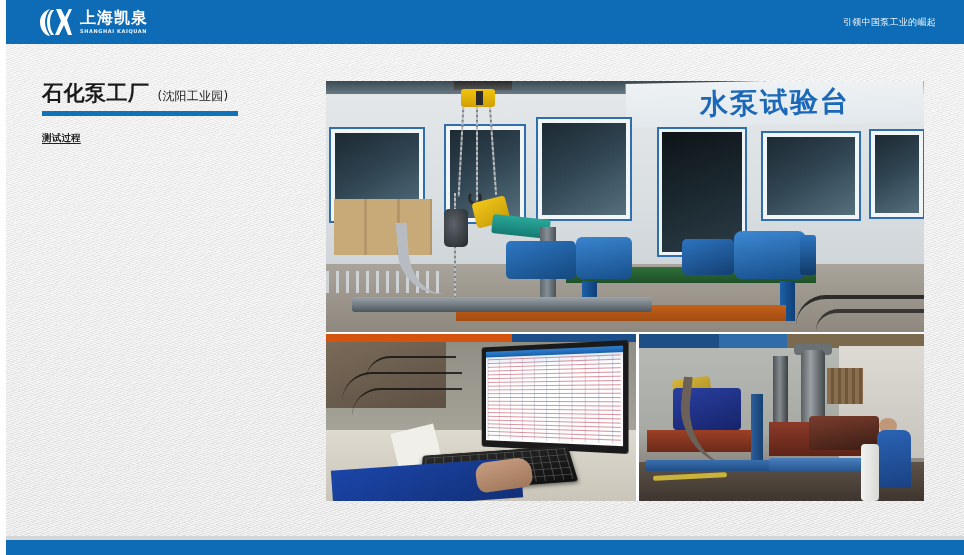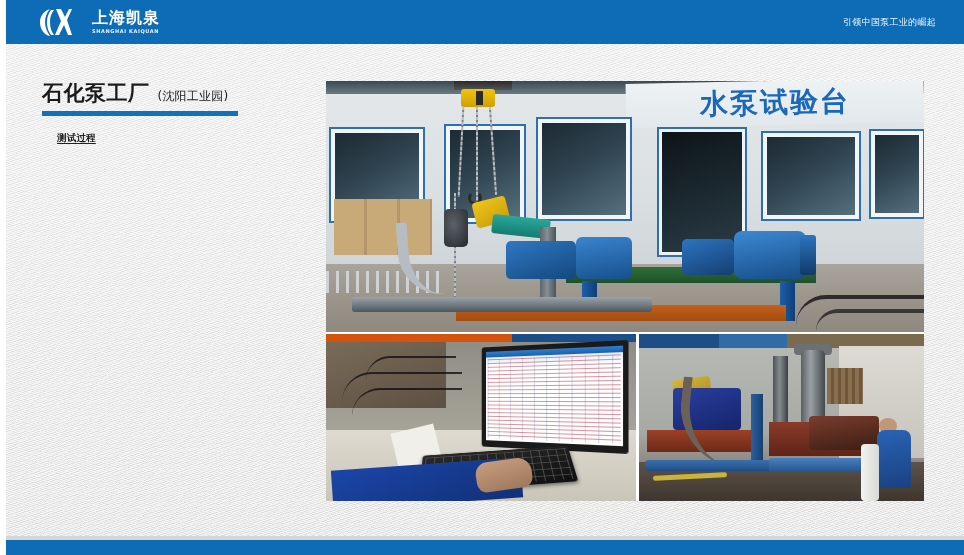--- a/index.html
+++ b/index.html
@@ -36,21 +36,21 @@
     width: 958px; height: 44px;
     background: #0d6cb5;
     overflow: hidden;
   }
 
   .logo-wrap {
     position: absolute;
     left: 32px; top: 6px;
     display: flex;
     align-items: center;
-    gap: 20px;
+    gap: 8px;
   }
 
   .logo-mark { width: 34px; height: 32px; display: block; }
 
   .logo-text { display: flex; flex-direction: column; justify-content: center; line-height: 1; }
 
   .logo-cn {
     font-size: 16px;
     font-weight: bold;
     color: #ffffff;
@@ -115,21 +115,20 @@
   }
 
   .section-head {
     margin-top: 16px;
     font-size: 9.5px;
     font-weight: bold;
     color: #222222;
     text-decoration: underline;
     text-underline-offset: 2px;
     letter-spacing: 0.2px;
-    margin-left: 15px;
   }
 
   .body-copy {
     margin-top: 7px;
     font-size: 9.5px;
     line-height: 1.65;
     color: #1e1e1e;
     letter-spacing: 0.1px;
     text-align: justify;
   }

